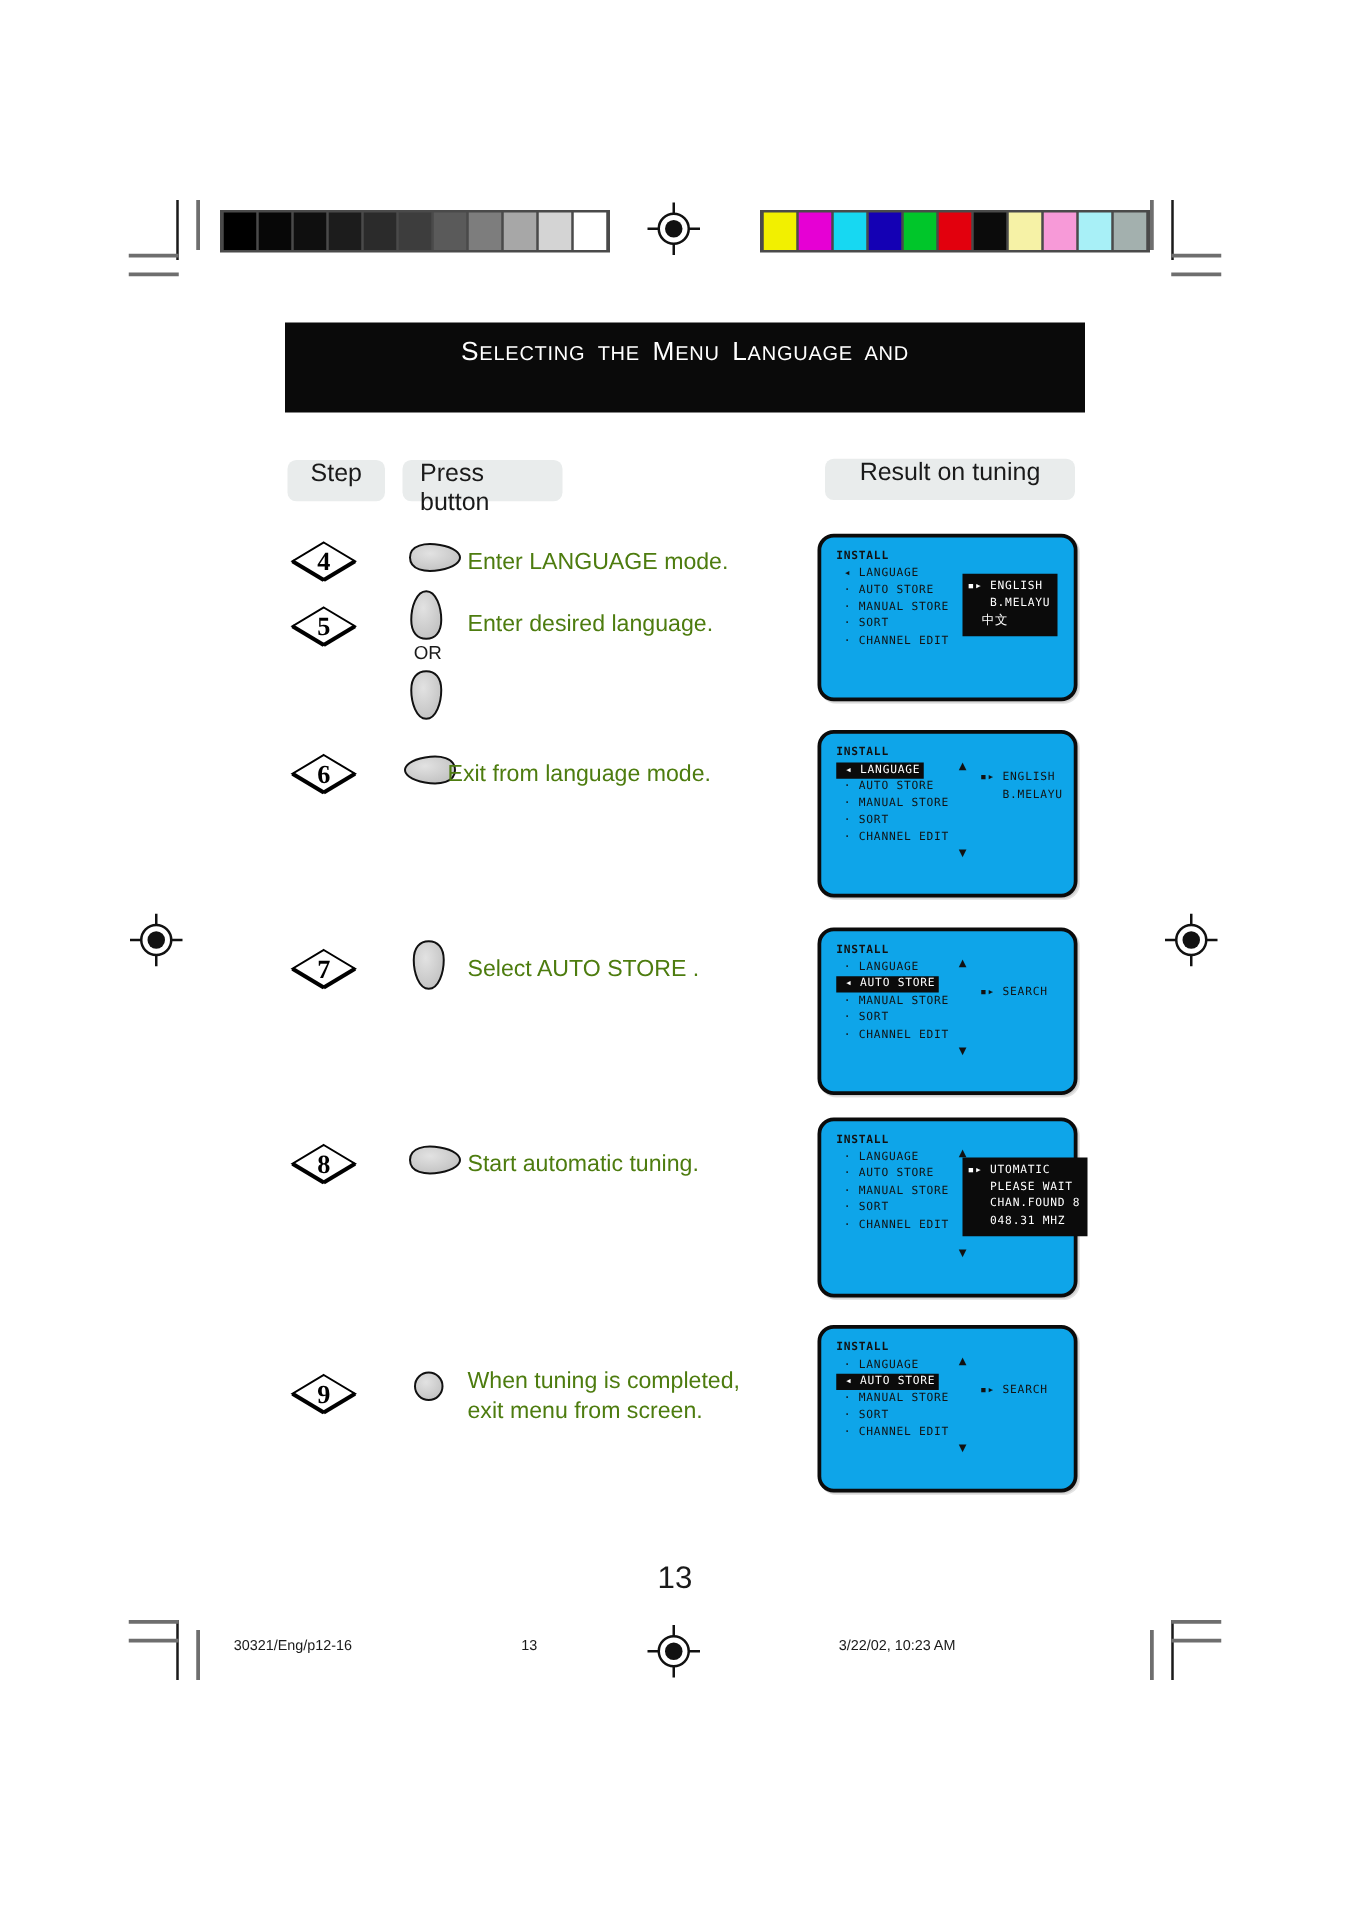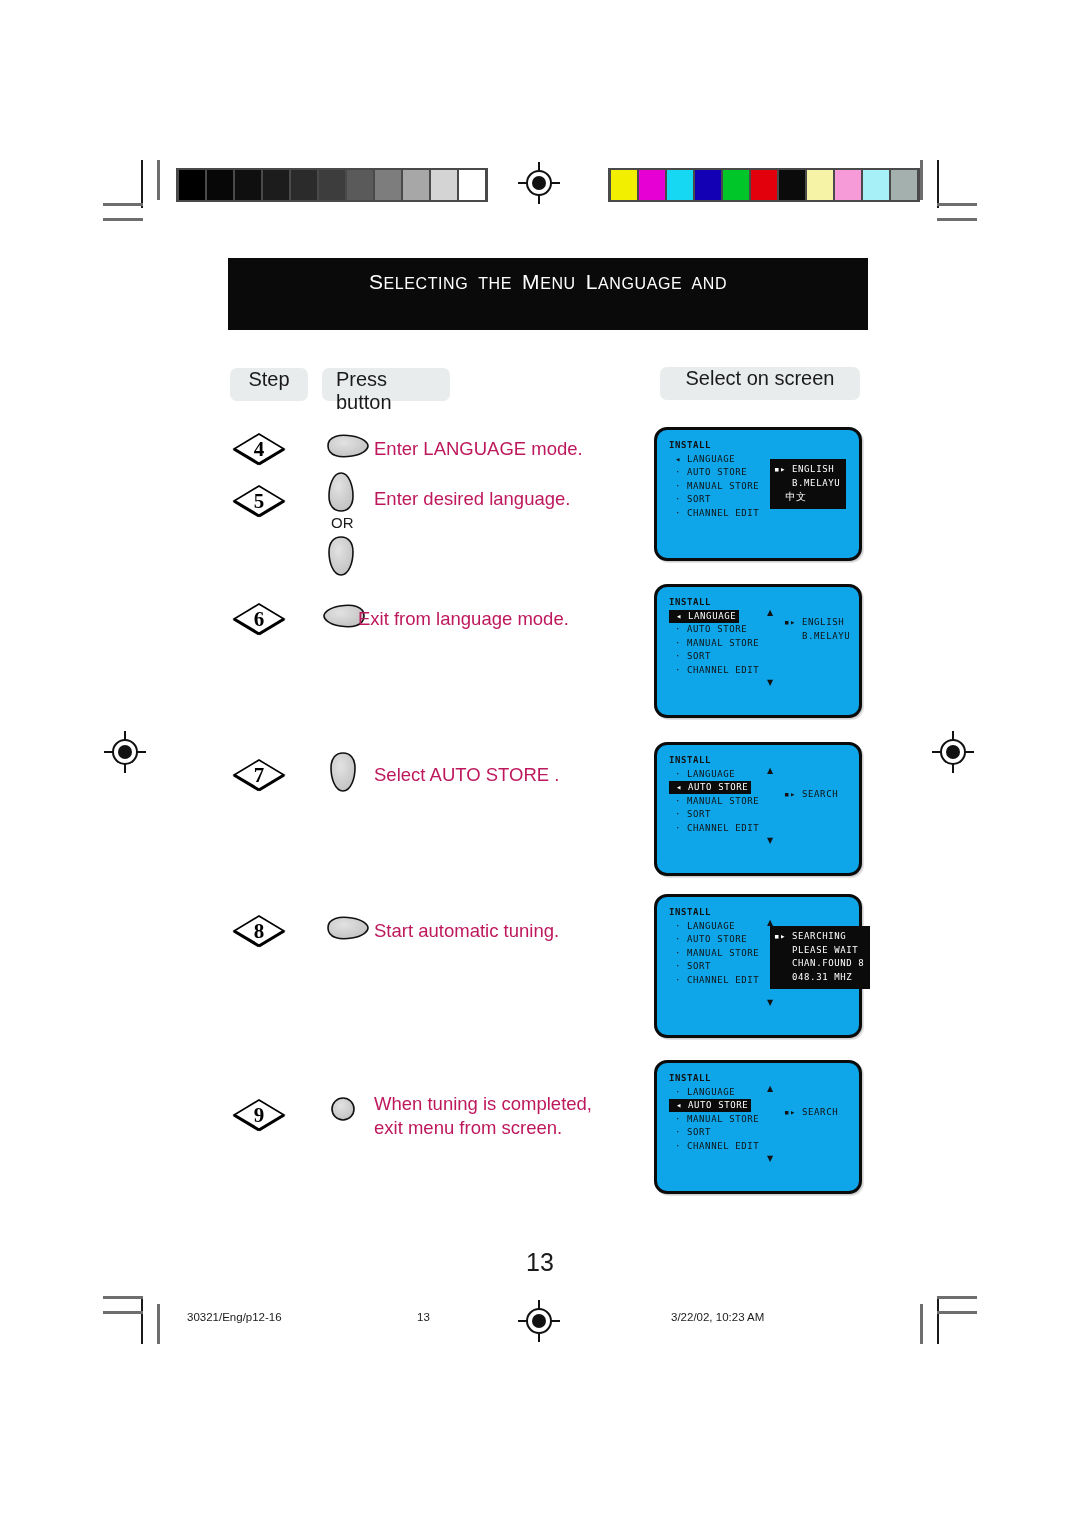--- a/index.html
+++ b/index.html
@@ -104,21 +104,21 @@
     font-size: 21px; font-weight: 700; color: #000;
   }
 
   .btn-shape { position: absolute; }
   .btn-shape svg { display: block; }
 
   .step-text {
     position: absolute;
     font-family: "Liberation Sans", sans-serif;
     font-size: 18.5px;
-    color: #be185d;
+    color: #4d7c0f;
     line-height: 24px;
     white-space: pre;
   }
   .or-label {
     position: absolute;
     font-family: "Liberation Sans", sans-serif;
     font-size: 15px;
     color: #1a1a1a;
   }
 
@@ -286,21 +286,21 @@
   <div class="title-line" id="title-line-1"><span class="sc-big">S</span><span class="sc-small">ELECTING</span><span class="sc-small">  </span><span class="sc-small">THE</span><span class="sc-small">  </span><span class="sc-big">M</span><span class="sc-small">ENU</span><span class="sc-small">  </span><span class="sc-big">L</span><span class="sc-small">ANGUAGE</span><span class="sc-small">  </span><span class="sc-small">AND</span></div>
 </div>
 
 <div class="pill" style="left:230px; top:368px; width:78px;">
   <span>Step</span>
 </div>
 <div class="pill" style="left:322px; top:368px; width:128px;">
   <span>Press button</span>
 </div>
 <div class="pill" style="left:660px; top:367px; width:200px;">
-  <span>Select on screen</span>
+  <span>Result on tuning</span>
 </div>
 
 <div id="steps-layer">
     <div class="step-diamond" style="left: 232px; top: 432px;">
       <svg width="54" height="34" viewBox="0 0 54 34">
         <path d="M27 2 L52 17 L27 32 L2 17 Z" fill="#ffffff" stroke="#000" stroke-width="1.6"></path>
         <path d="M27 32 L52 17" fill="none" stroke="#000" stroke-width="3.2"></path>
         <path d="M2 17 L27 32" fill="none" stroke="#000" stroke-width="3.2"></path>
       </svg>
       <div class="step-num">4</div>
@@ -453,21 +453,21 @@
         <div class="arrow-up" style="left: 110px; top: 22px;">▲</div>
         <div class="arrow-dn" style="left: 110px; top: 92px;">▼</div>
         <div class="osd-right" style="left: 127px; top: 43px;"><div style="white-space: pre; height: 13.5px;">▪▸ SEARCH</div></div>
       </div>
     </div>
     <div class="tv" style="left: 654px; top: 894px; height: 144px;">
       <div class="tv-inner">
         <div class="osd"><div class="osd-row osd-head">INSTALL</div><div class="osd-row"><span> · LANGUAGE</span></div><div class="osd-row"><span> · AUTO STORE</span></div><div class="osd-row"><span> · MANUAL STORE</span></div><div class="osd-row"><span> · SORT</span></div><div class="osd-row"><span> · CHANNEL EDIT</span></div></div>
         <div class="arrow-up" style="left: 110px; top: 22px;">▲</div>
         <div class="arrow-dn" style="left: 110px; top: 102px;">▼</div>
-        <div class="osd-box" style="left: 113px; top: 29px;"><div style="white-space: pre; height: 13.5px;">▪▸ SEARCHING</div><div style="white-space: pre; height: 13.5px;">   PLEASE WAIT</div><div style="white-space: pre; height: 13.5px;">   CHAN.FOUND 8</div><div style="white-space: pre; height: 13.5px;">   048.31 MHZ</div></div>
+        <div class="osd-box" style="left: 113px; top: 29px;"><div style="white-space: pre; height: 13.5px;">▪▸ UTOMATIC</div><div style="white-space: pre; height: 13.5px;">   PLEASE WAIT</div><div style="white-space: pre; height: 13.5px;">   CHAN.FOUND 8</div><div style="white-space: pre; height: 13.5px;">   048.31 MHZ</div></div>
       </div>
     </div>
     <div class="tv" style="left: 654px; top: 1060px; height: 134px;">
       <div class="tv-inner">
         <div class="osd"><div class="osd-row osd-head">INSTALL</div><div class="osd-row"><span> · LANGUAGE</span></div><div class="osd-row"><span class="hl"> ◂ AUTO STORE</span></div><div class="osd-row"><span> · MANUAL STORE</span></div><div class="osd-row"><span> · SORT</span></div><div class="osd-row"><span> · CHANNEL EDIT</span></div></div>
         <div class="arrow-up" style="left: 110px; top: 22px;">▲</div>
         <div class="arrow-dn" style="left: 110px; top: 92px;">▼</div>
         <div class="osd-right" style="left: 127px; top: 43px;"><div style="white-space: pre; height: 13.5px;">▪▸ SEARCH</div></div>
       </div>
     </div>

